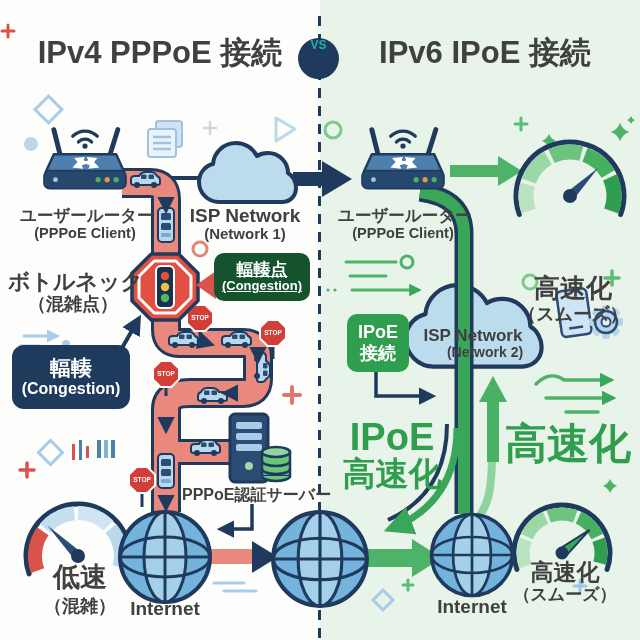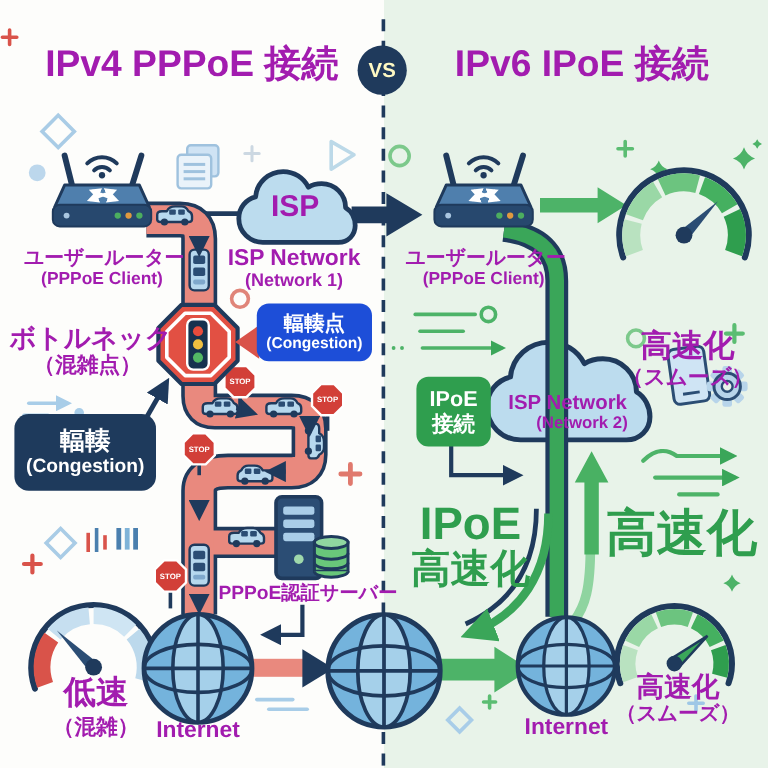--- a/index.html
+++ b/index.html
@@ -1,25 +1,25 @@
 <!DOCTYPE html>
 <html><head>
 <meta charset="utf-8">
 <style>
   html,body{margin:0;padding:0;}
   #canvas{position:relative;width:640px;height:640px;overflow:hidden;
     font-family:"Liberation Sans","DejaVu Sans",sans-serif;background:#fdfdfb;}
   #bg-right{position:absolute;left:320px;top:0;width:320px;height:640px;background:#e8f3e9;}
   svg{position:absolute;left:0;top:0;}
-  .t{position:absolute;font-weight:bold;color:#a21caf;text-align:center;line-height:1.12;white-space:nowrap;}
+  .t{position:absolute;font-weight:bold;color:#404040;text-align:center;line-height:1.12;white-space:nowrap;}
   .green{color:#2f9e4e;}
   .badge{position:absolute;border-radius:10px;color:#fff;text-align:center;font-weight:bold;
     display:flex;flex-direction:column;justify-content:center;line-height:1.15;}
   #vs-badge{position:absolute;left:298px;top:38px;width:41px;height:41px;border-radius:50%;
-    background:#1f3a5c;color:#fef9c3;font-weight:bold;font-size:17px;display:flex;align-items:center;justify-content:center;}
+    background:#1f3a5c;color:#14b8a6;font-weight:bold;font-size:12px;display:flex;justify-content:center;}
 </style>
 </head>
 <body>
 
 <div id="canvas">
   <div id="bg-right"></div>
 
   <svg width="640" height="640" viewBox="0 0 640 640">
     <defs>
       <marker id="mNavy" viewBox="0 0 10 10" refX="7" refY="5" markerWidth="5" markerHeight="5" orient="auto-start-reverse">
@@ -291,27 +291,26 @@
   </svg>
 
   <div class="t" style="left:10px;top:36px;width:300px;font-size:31px;">IPv4 PPPoE 接続</div>
   <div id="vs-badge">
       <span>VS</span>
     </div>
   <div class="t" style="left:335px;top:36px;width:300px;font-size:31px;">IPv6 IPoE 接続</div>
 
   <div class="t" style="left:20px;top:206px;width:130px;font-size:16.5px;">ユーザールーター</div>
   <div class="t" style="left:20px;top:225px;width:130px;font-size:14.5px;">(PPPoE Client)</div>
-  <div class="t" style="left:206px;top:158px;width:80px;font-size:25px;">ISP</div>
   <div class="t" style="left:185px;top:205px;width:120px;font-size:19px;">ISP Network</div>
   <div class="t" style="left:185px;top:226px;width:120px;font-size:15px;">(Network 1)</div>
   <div class="t" style="left:8px;top:270px;width:130px;font-size:22px;">ボトルネック</div>
   <div class="t" style="left:8px;top:294px;width:130px;font-size:18px;">（混雑点）</div>
 
-  <div class="badge" style="left:214px;top:253px;width:96px;height:48px;background:#1d4ed8;">
+  <div class="badge" style="left:214px;top:253px;width:96px;height:48px;background:#14532d;text-decoration:underline;">
     <div style="font-size:17px;">輻輳点</div>
     <div style="font-size:13px;">(Congestion)</div>
   </div>
   <div class="badge" style="left:12px;top:345px;width:118px;height:64px;background:#1e3a5c;border-radius:12px;">
     <div style="font-size:21px;">輻輳</div>
     <div style="font-size:16px;">(Congestion)</div>
   </div>
 
   <div class="t" style="left:182px;top:486px;width:142px;font-size:16px;">PPPoE認証サーバー</div>
   <div class="t" style="left:28px;top:562px;width:104px;font-size:27px;">低速</div>

